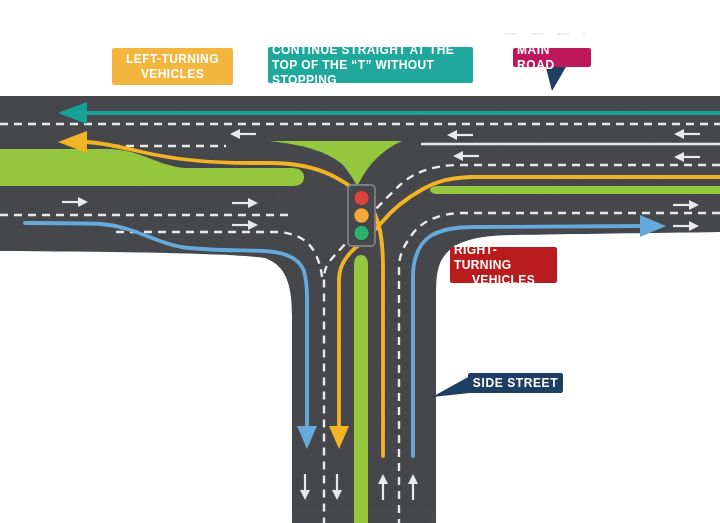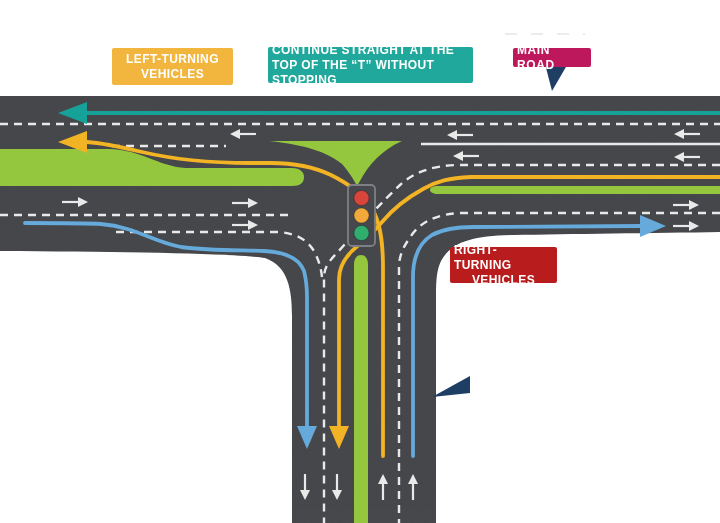--- a/index.html
+++ b/index.html
@@ -119,14 +119,17 @@
 
 <div class="label" id="label-main-road">
   <div>MAIN ROAD</div>
 </div>
 
 <div class="label" id="label-right-turning">
   <div>RIGHT-TURNING</div>
   <div>VEHICLES</div>
 </div>
 
+<div class="label" id="label-side-street">
+  <div>SIDE STREET</div>
+</div>
 
 </div>
 
 </body></html>

